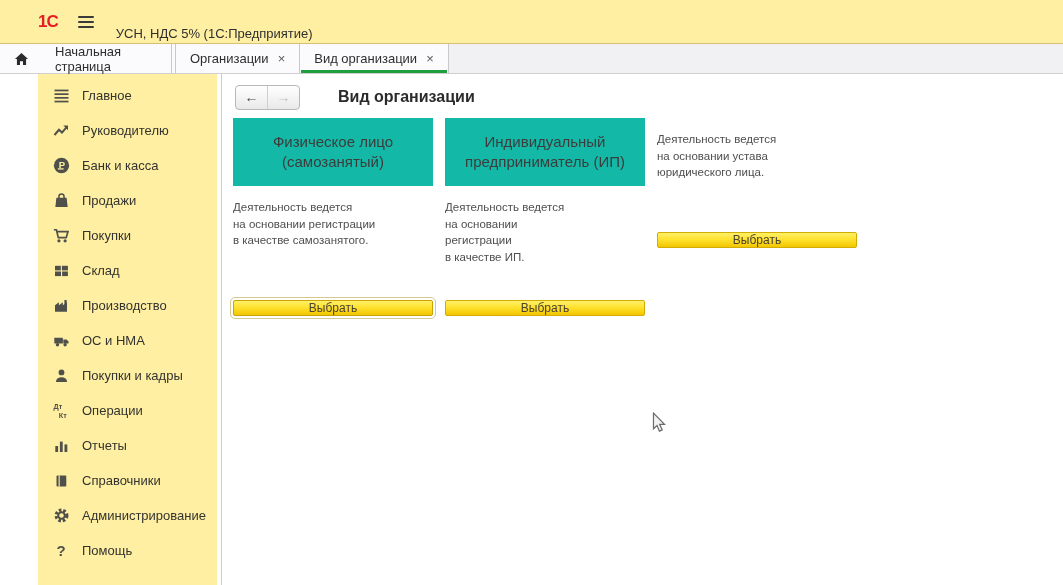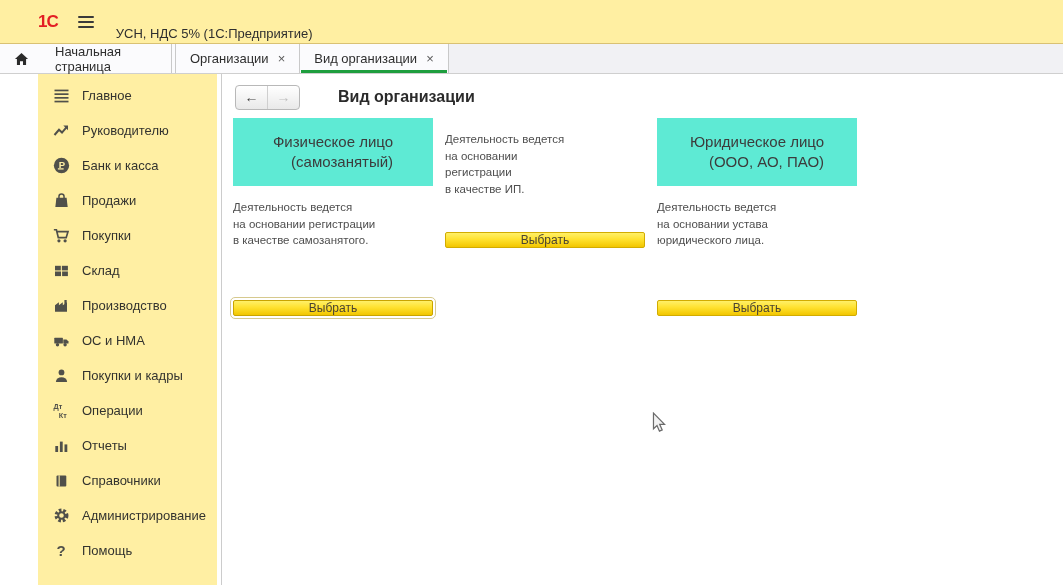--- a/index.html
+++ b/index.html
@@ -44,22 +44,22 @@
   .navgroup{ width:65px; height:25px; border:1px solid #B8B8B8; border-radius:4px;
              background:linear-gradient(#ffffff,#E9E9E9); display:flex; overflow:hidden;}
   .navbtn{ flex:1; display:flex; align-items:center; justify-content:center;
            font-size:14px; cursor:pointer;}
   .navbtn.back{ color:#3f3f3f; border-right:1px solid #CFCFCF;}
   .navbtn.fwd{ color:#BDBDBD; }
   .page-title{ margin-left:38px; font-size:16px; color:#2b2b2b;}
 
   .options{ display:flex; margin:8px 0 0 11px; }
   .col{ width:200px; margin-right:12px; display:flex; flex-direction:column;}
-  .card{ height:68px; background:#5eead4; display:flex; align-items:center; justify-content:center;
-         text-align:right; font-size:15px; color:#3c3c3c; line-height:1.35; white-space:pre-line;}
+  .card{ height:68px; background:#14b8a6; display:flex; align-items:center; justify-content:center;
+         text-align:center; font-size:15px; color:#3c3c3c; line-height:1.35; white-space:pre-line;}
   .desc{ height:88px; margin-top:13px; font-size:11.5px; color:#4e4e4e;
          line-height:1.45; white-space:pre-line;}
   .choose{ margin-top:13px; height:16px; width:100%;
            background:linear-gradient(#FFF068 0%, #FFE230 45%, #F2C600 100%);
            border:1px solid #D2AC00; border-radius:2px;
            font-family:"Liberation Sans",sans-serif; font-size:12px; color:#4a4332; cursor:pointer;}
   .choose.focused{ outline:1px solid #D6C98E; outline-offset:2px; border-color:#C9A400;}
 
   .cursor{ position:absolute; left:652px; top:412px; pointer-events:none; }
 </style>
@@ -265,30 +265,30 @@
       <div class="col">
         <div class="card">Физическое лицо
 (самозанятый)</div>
         <div class="desc">Деятельность ведется
 на основании регистрации
 в качестве самозанятого.</div>
         <button class="choose focused">Выбрать</button>
       </div>
 
       <div class="col">
+        <div class="card">Индивидуальный
+предприниматель (ИП)</div>
         <div class="desc">Деятельность ведется
 на основании
 регистрации
 в качестве ИП.</div>
         <button class="choose">Выбрать</button>
       </div>
 
       <div class="col">
-        <div class="card">Юридическое лицо
-(ООО, АО, ПАО)</div>
         <div class="desc">Деятельность ведется
 на основании устава
 юридического лица.</div>
         <button class="choose">Выбрать</button>
       </div>
 
     </div>
   </main>
 </div>
 

